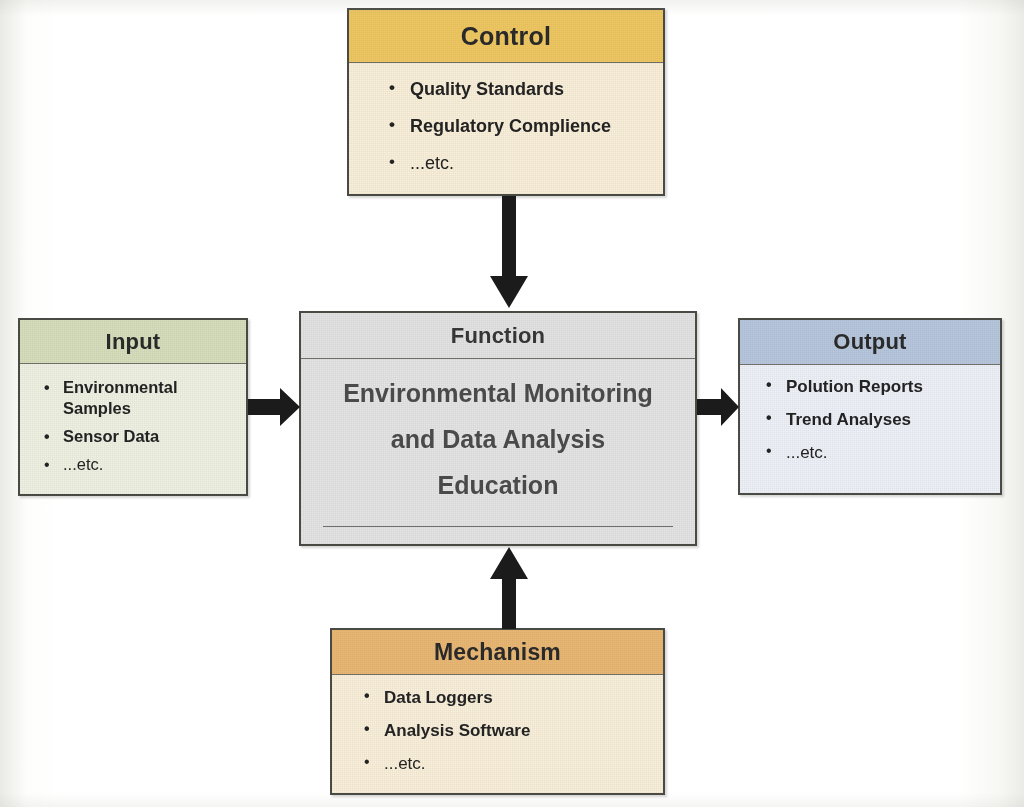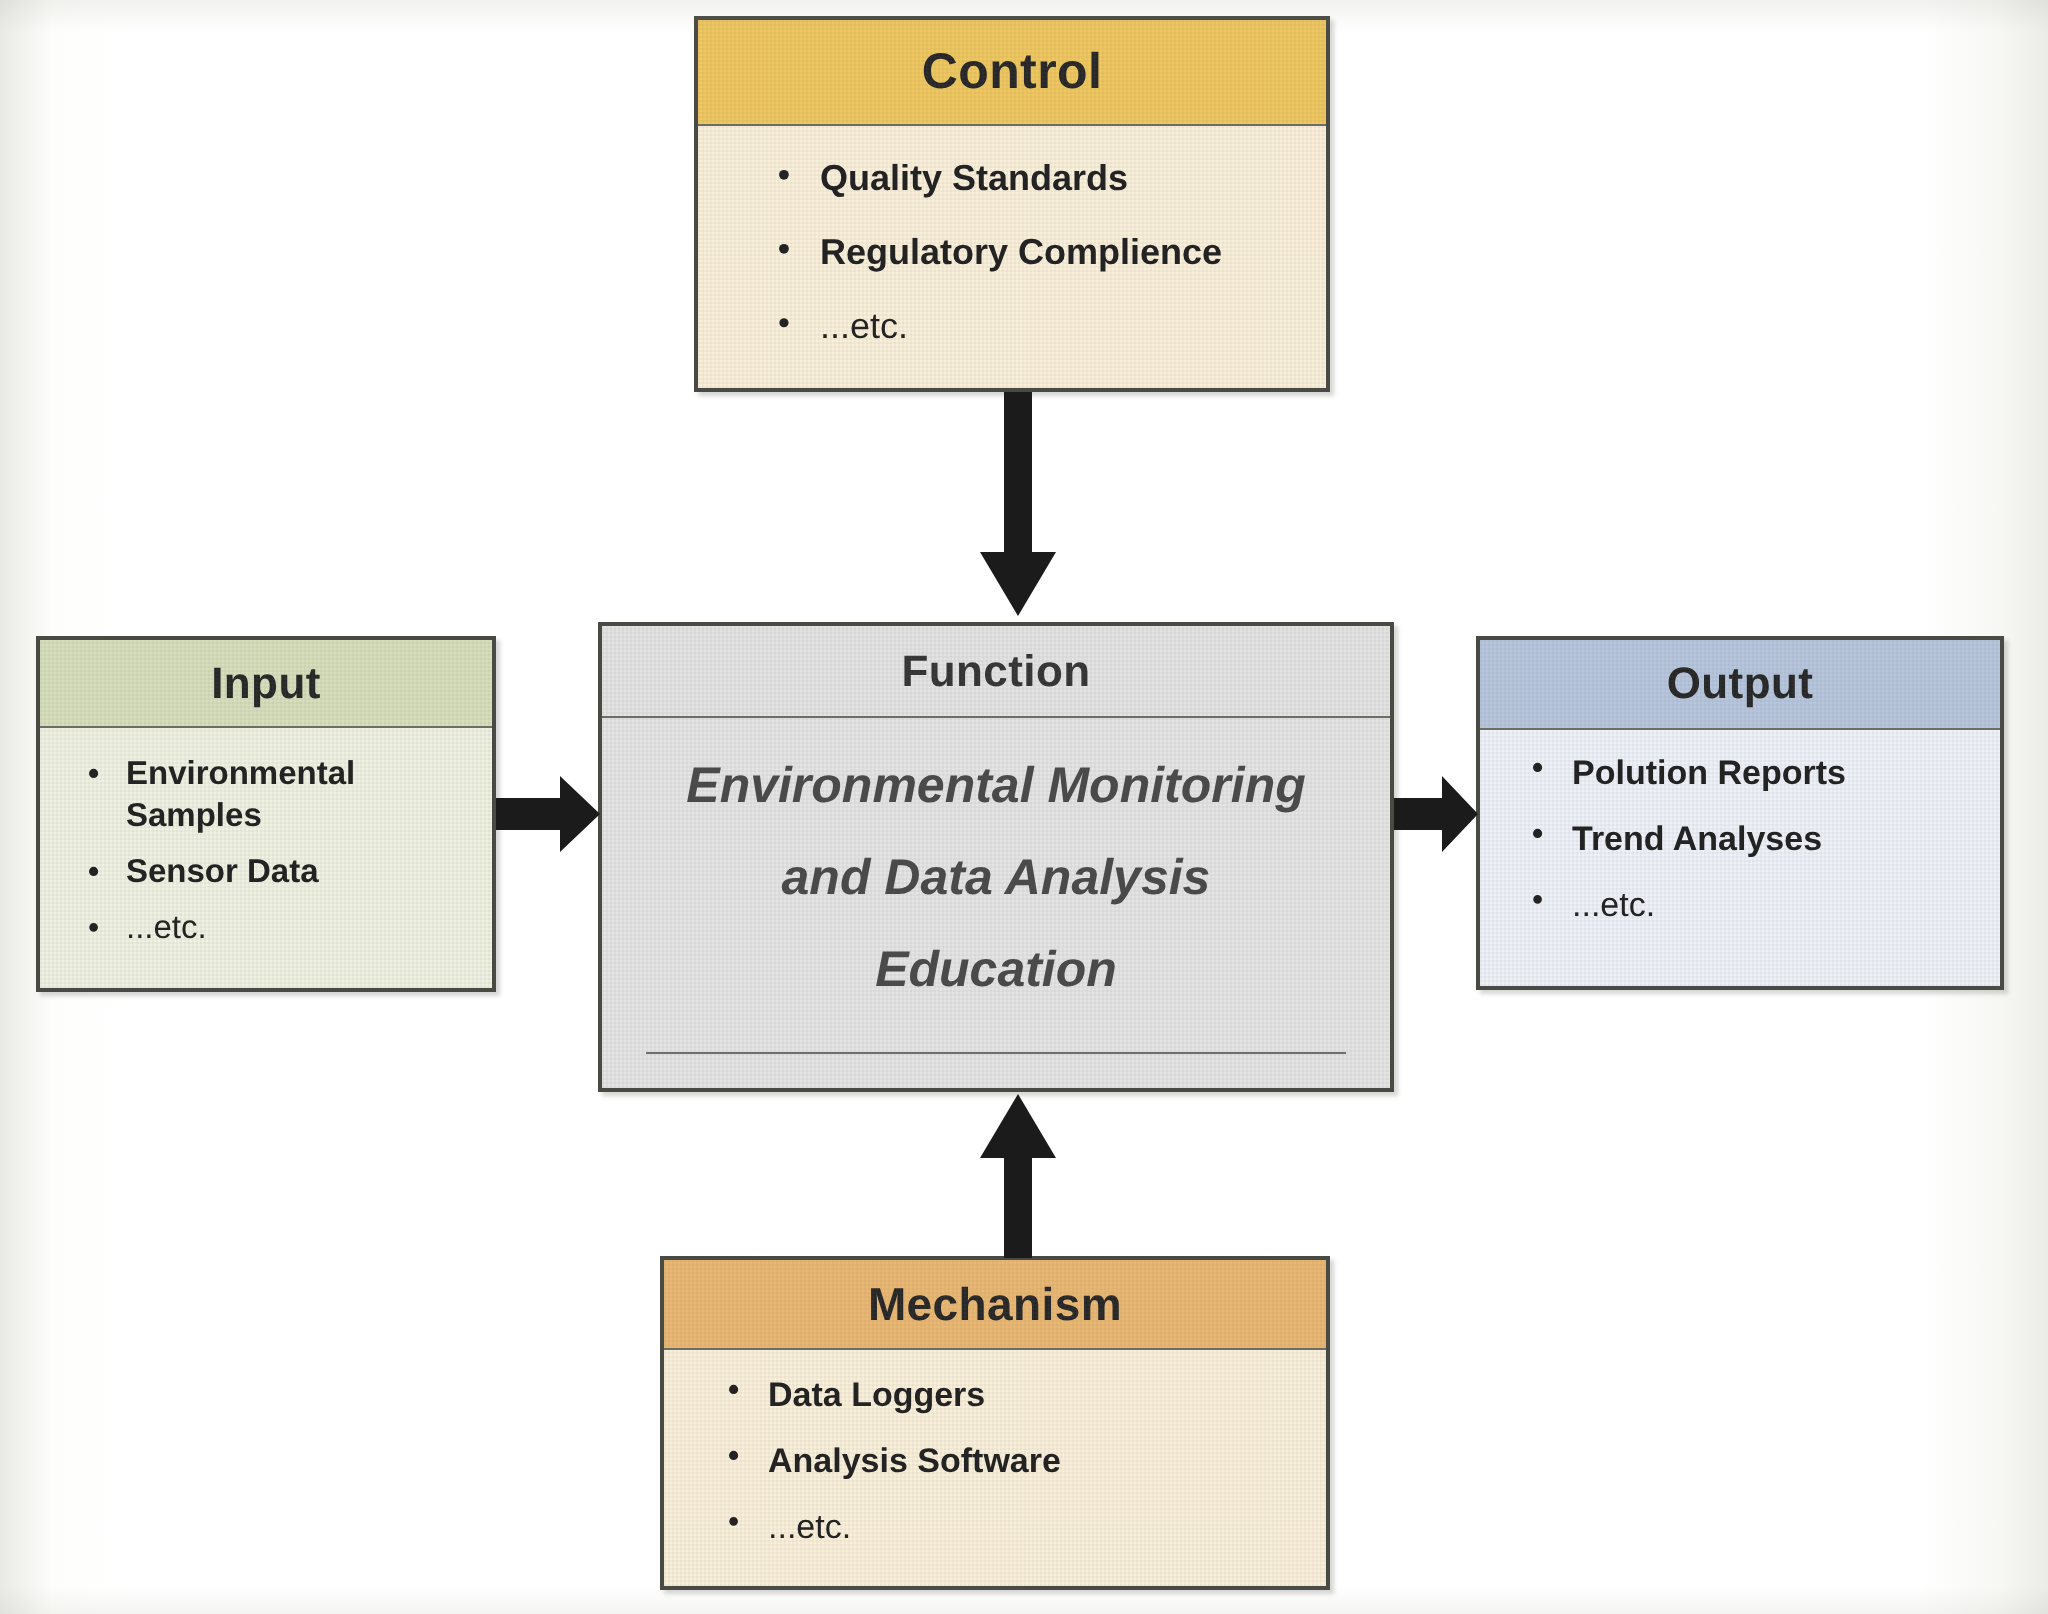--- a/index.html
+++ b/index.html
@@ -147,21 +147,20 @@
     color: #333333;
   }
   #function-box .box-body {
     height: 185px;
     background: #e4e4e4;
     display: flex;
     flex-direction: column;
     justify-content: center;
     align-items: center;
     padding-bottom: 26px;
-    font-style: italic;
   }
   #function-title {
     font-size: 25px;
     font-weight: bold;
     line-height: 46px;
     text-align: center;
     color: #4a4a4a;
     max-width: 340px;
     position: relative;
     z-index: 1;

